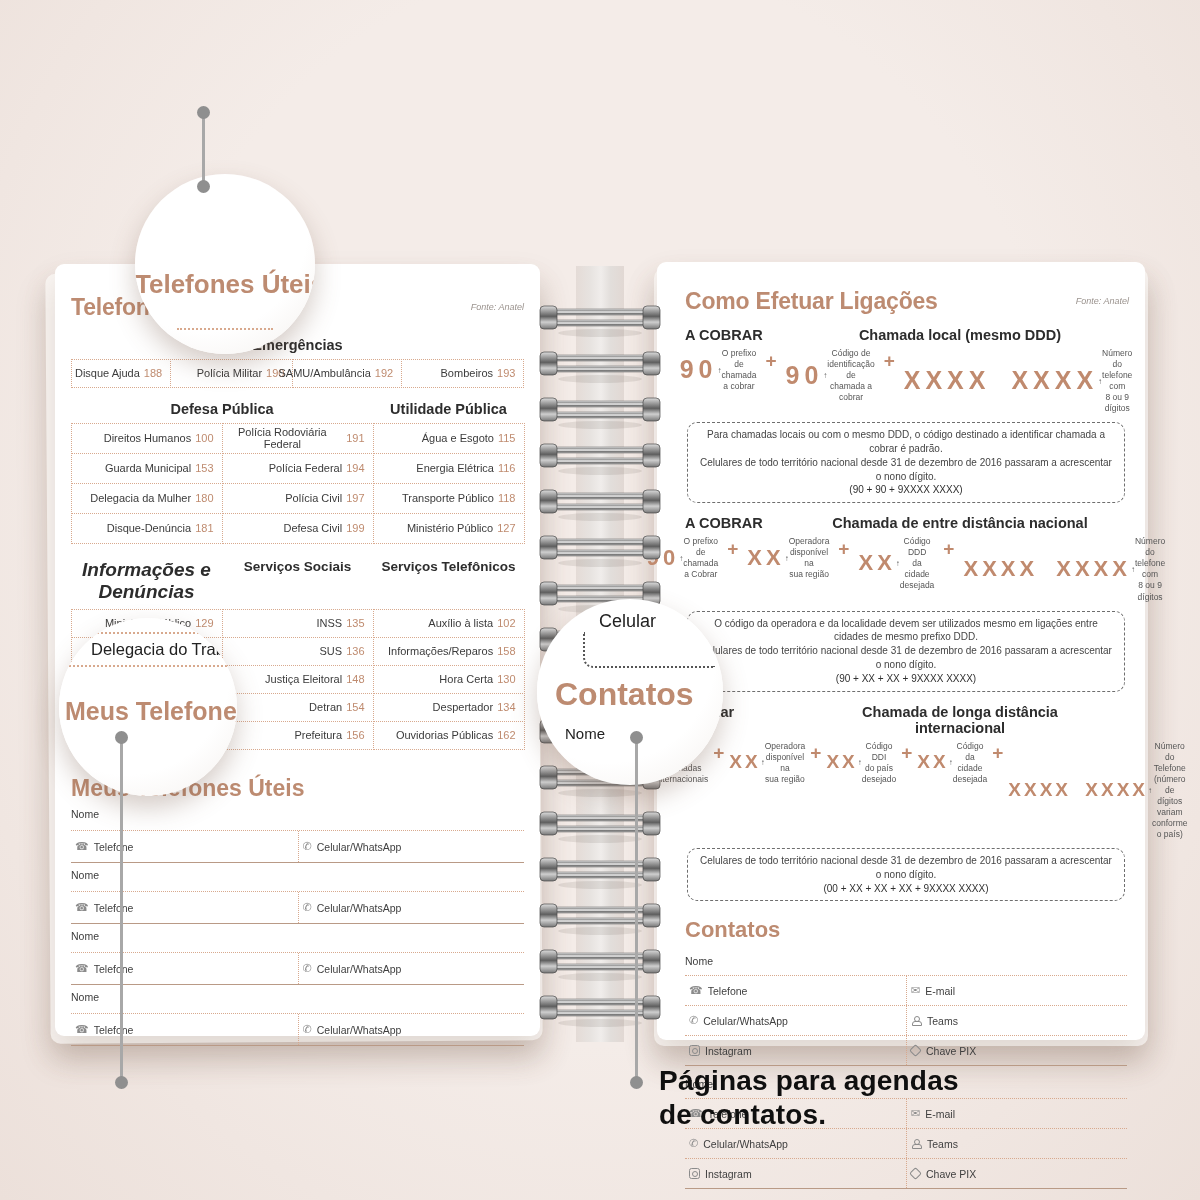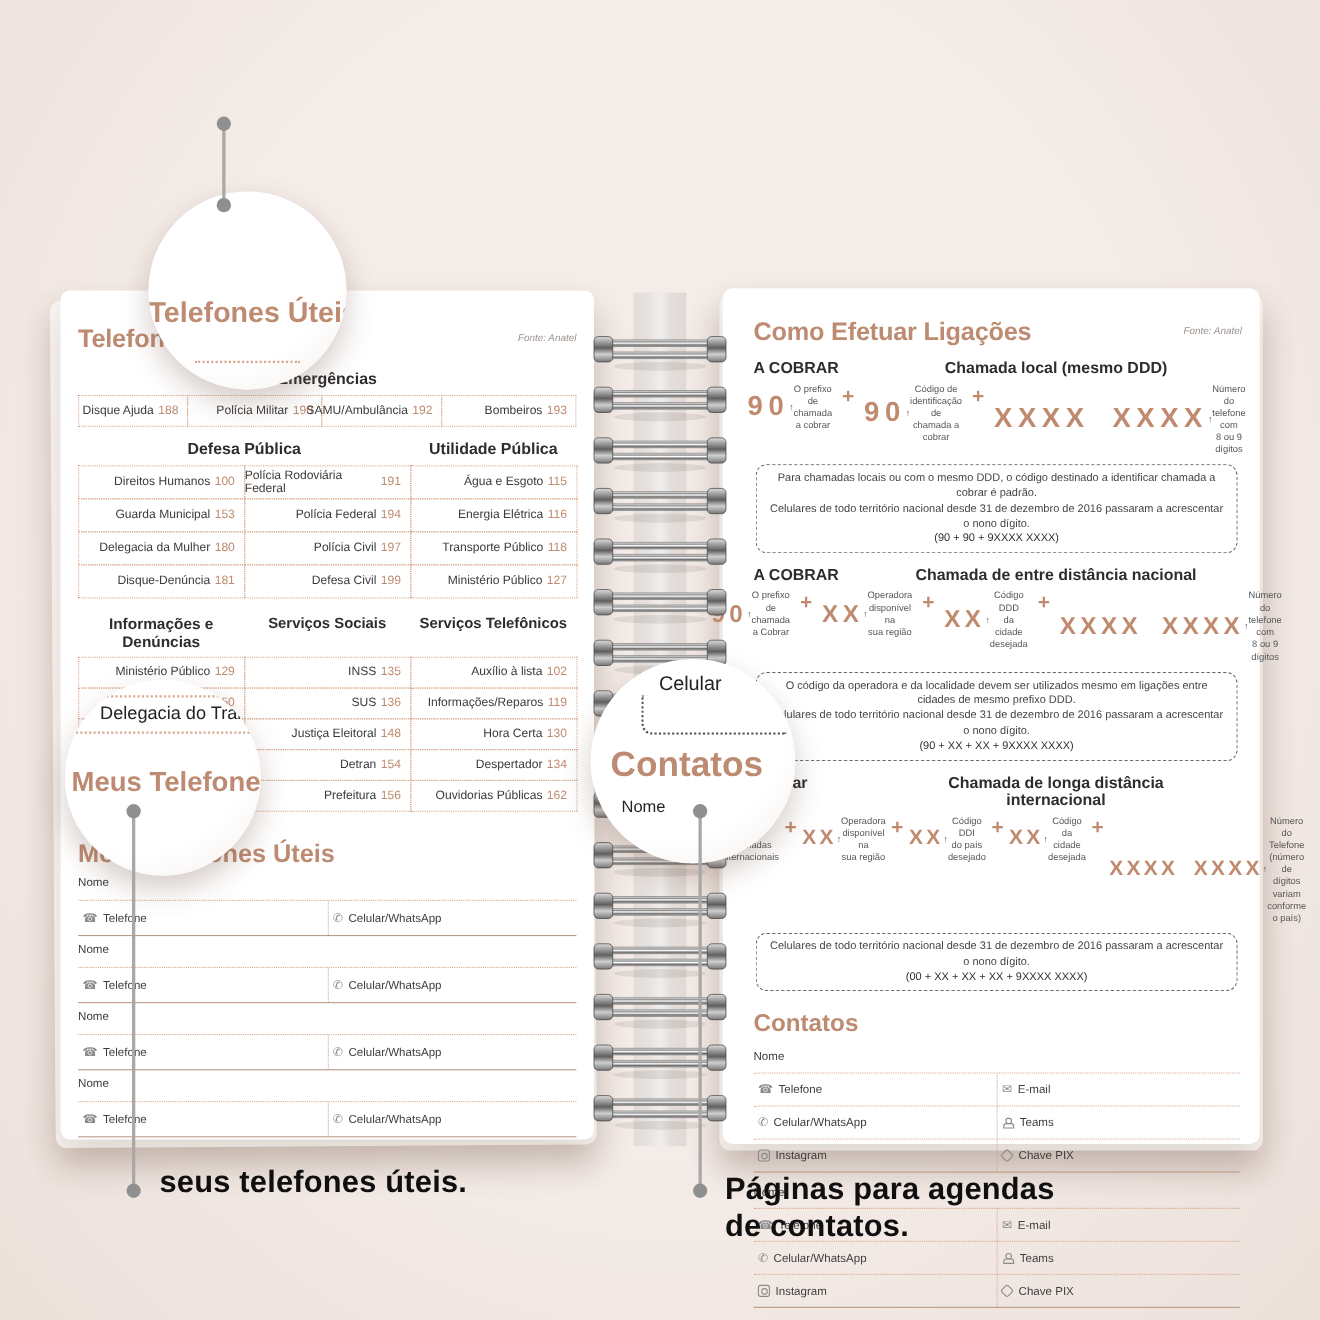--- a/index.html
+++ b/index.html
@@ -24,21 +24,21 @@
   .page-title{font-size:23px;font-weight:700;color:#bd8b71;letter-spacing:-.2px;}
   .page.left .page-title{margin-top:30px;}
   .page.right .page-title{margin-top:26px;}
   .fonte{position:absolute;right:16px;top:38px;font-size:9px;font-style:italic;color:#9b938e;}
 
   
   .sec-h{font-size:14.5px;font-weight:700;color:#2d2d2d;text-align:center;}
   .em-h{margin-top:16px;}
   .grid{display:grid;}
   .grid .cell{border:1px dotted #d8a98e;display:flex;justify-content:flex-end;align-items:center;
-              padding-right:8px;gap:4px;font-size:11px;color:#3b3b3b;margin:-0.5px;}
+              padding-right:8px;gap:4px;font-size:11px;color:#3b3b3b;margin:-0.5px;text-align:center;}
   .grid .cell.blank{border:none;}
   .num{color:#bf8b6f;font-weight:400;}
   .em-grid{grid-template-columns:22% 27% 24% 27%;grid-auto-rows:28px;margin-top:6px;}
   .hdr-row2{display:grid;grid-template-columns:2fr 1fr;margin-top:14px;}
   .hdr-row3{display:grid;grid-template-columns:1fr 1fr 1fr;margin-top:16px;}
   .t3{grid-template-columns:1fr 1fr 1fr;grid-auto-rows:30px;margin-top:6px;}
   .t3b{grid-auto-rows:28px;}
   .meus-title{margin-top:26px;font-size:23px;font-weight:700;color:#bd8b71;}
 
   
@@ -188,21 +188,21 @@
           <span>Defesa Civil</span>
           <span class="num">199</span>
         </div>
       <div class="cell">
           <span>Ministério Público</span>
           <span class="num">127</span>
         </div>
     </div>
 
     <div class="hdr-row3">
-      <div class="sec-h" style="font-size:14px;">Informações e Denúncias</div>
+      <div class="sec-h" style="font-size:19px;font-style:italic;">Informações e Denúncias</div>
       <div class="sec-h" style="font-size:13.5px;">Serviços Sociais</div>
       <div class="sec-h" style="font-size:13.5px;">Serviços Telefônicos</div>
     </div>
     <div class="grid t3 t3b">
       <div class="cell">
           <span>Ministério Público</span>
           <span class="num">129</span>
         </div>
       <div class="cell">
           <span>INSS</span>
@@ -215,21 +215,21 @@
       <div class="cell">
           <span>Vigilância Sanitária</span>
           <span class="num">150</span>
         </div>
       <div class="cell">
           <span>SUS</span>
           <span class="num">136</span>
         </div>
       <div class="cell">
           <span>Informações/Reparos</span>
-          <span class="num">119</span>
+          <span class="num">158</span>
         </div>
       <div class="cell">
           <span>Delegacia do Trabalho</span>
           <span class="num">151</span>
         </div>
       <div class="cell">
           <span>Justiça Eleitoral</span>
           <span class="num">148</span>
         </div>
       <div class="cell">
@@ -579,21 +579,20 @@
     <div class="txt1">Celular</div>
     <div class="dashL"></div>
     <div class="txt2">Contatos</div>
     <div class="txt3">Nome</div>
   </div>
 
   <div class="dot" style="left:115px;top:731px;z-index:45;"></div>
   <div class="vline" style="left:120px;top:737px;height:342px;z-index:44;"></div>
   <div class="dot" style="left:115px;top:1076px;"></div>
   <div class="ann" style="left:145px;top:1058px;">
-    <div>seus telefones úteis.</div>
   </div>
 
   <div class="dot" style="left:630px;top:731px;z-index:45;"></div>
   <div class="vline" style="left:635px;top:737px;height:342px;z-index:44;"></div>
   <div class="dot" style="left:630px;top:1076px;"></div>
   <div class="ann" style="left:659px;top:1064px;">
     <div>Páginas para agendas</div>
     <div>de contatos.</div>
   </div>
 

